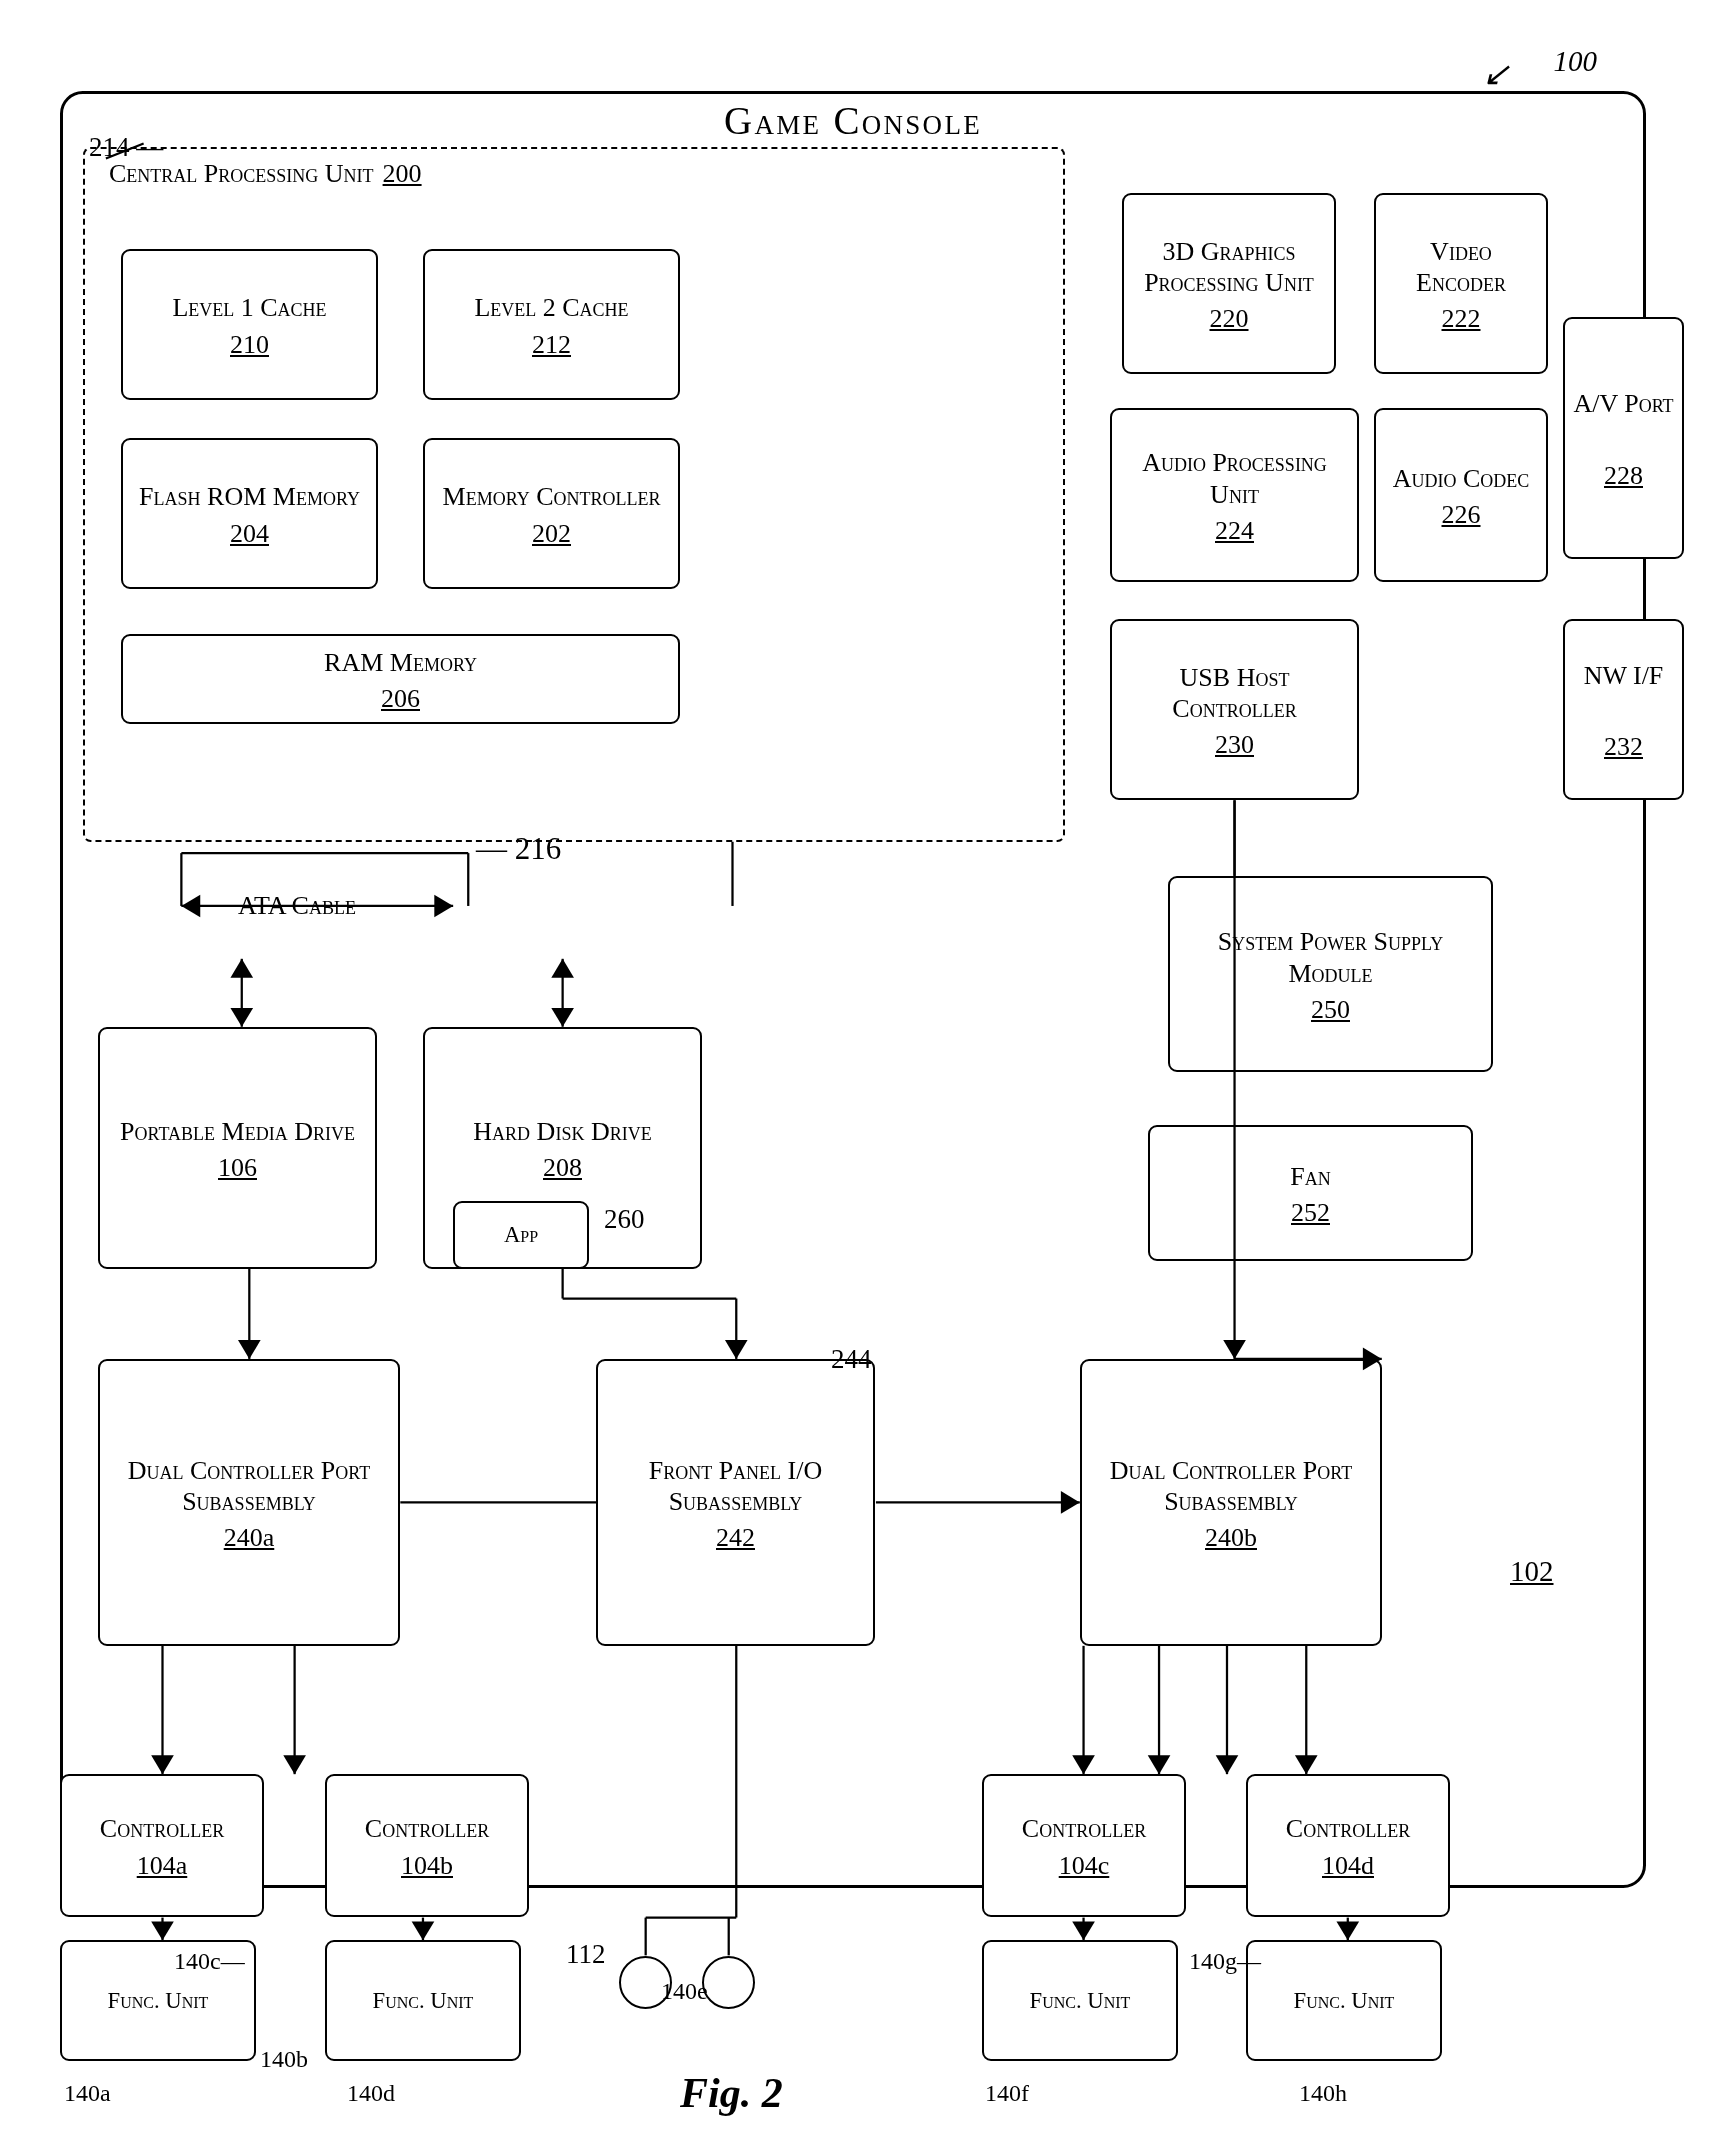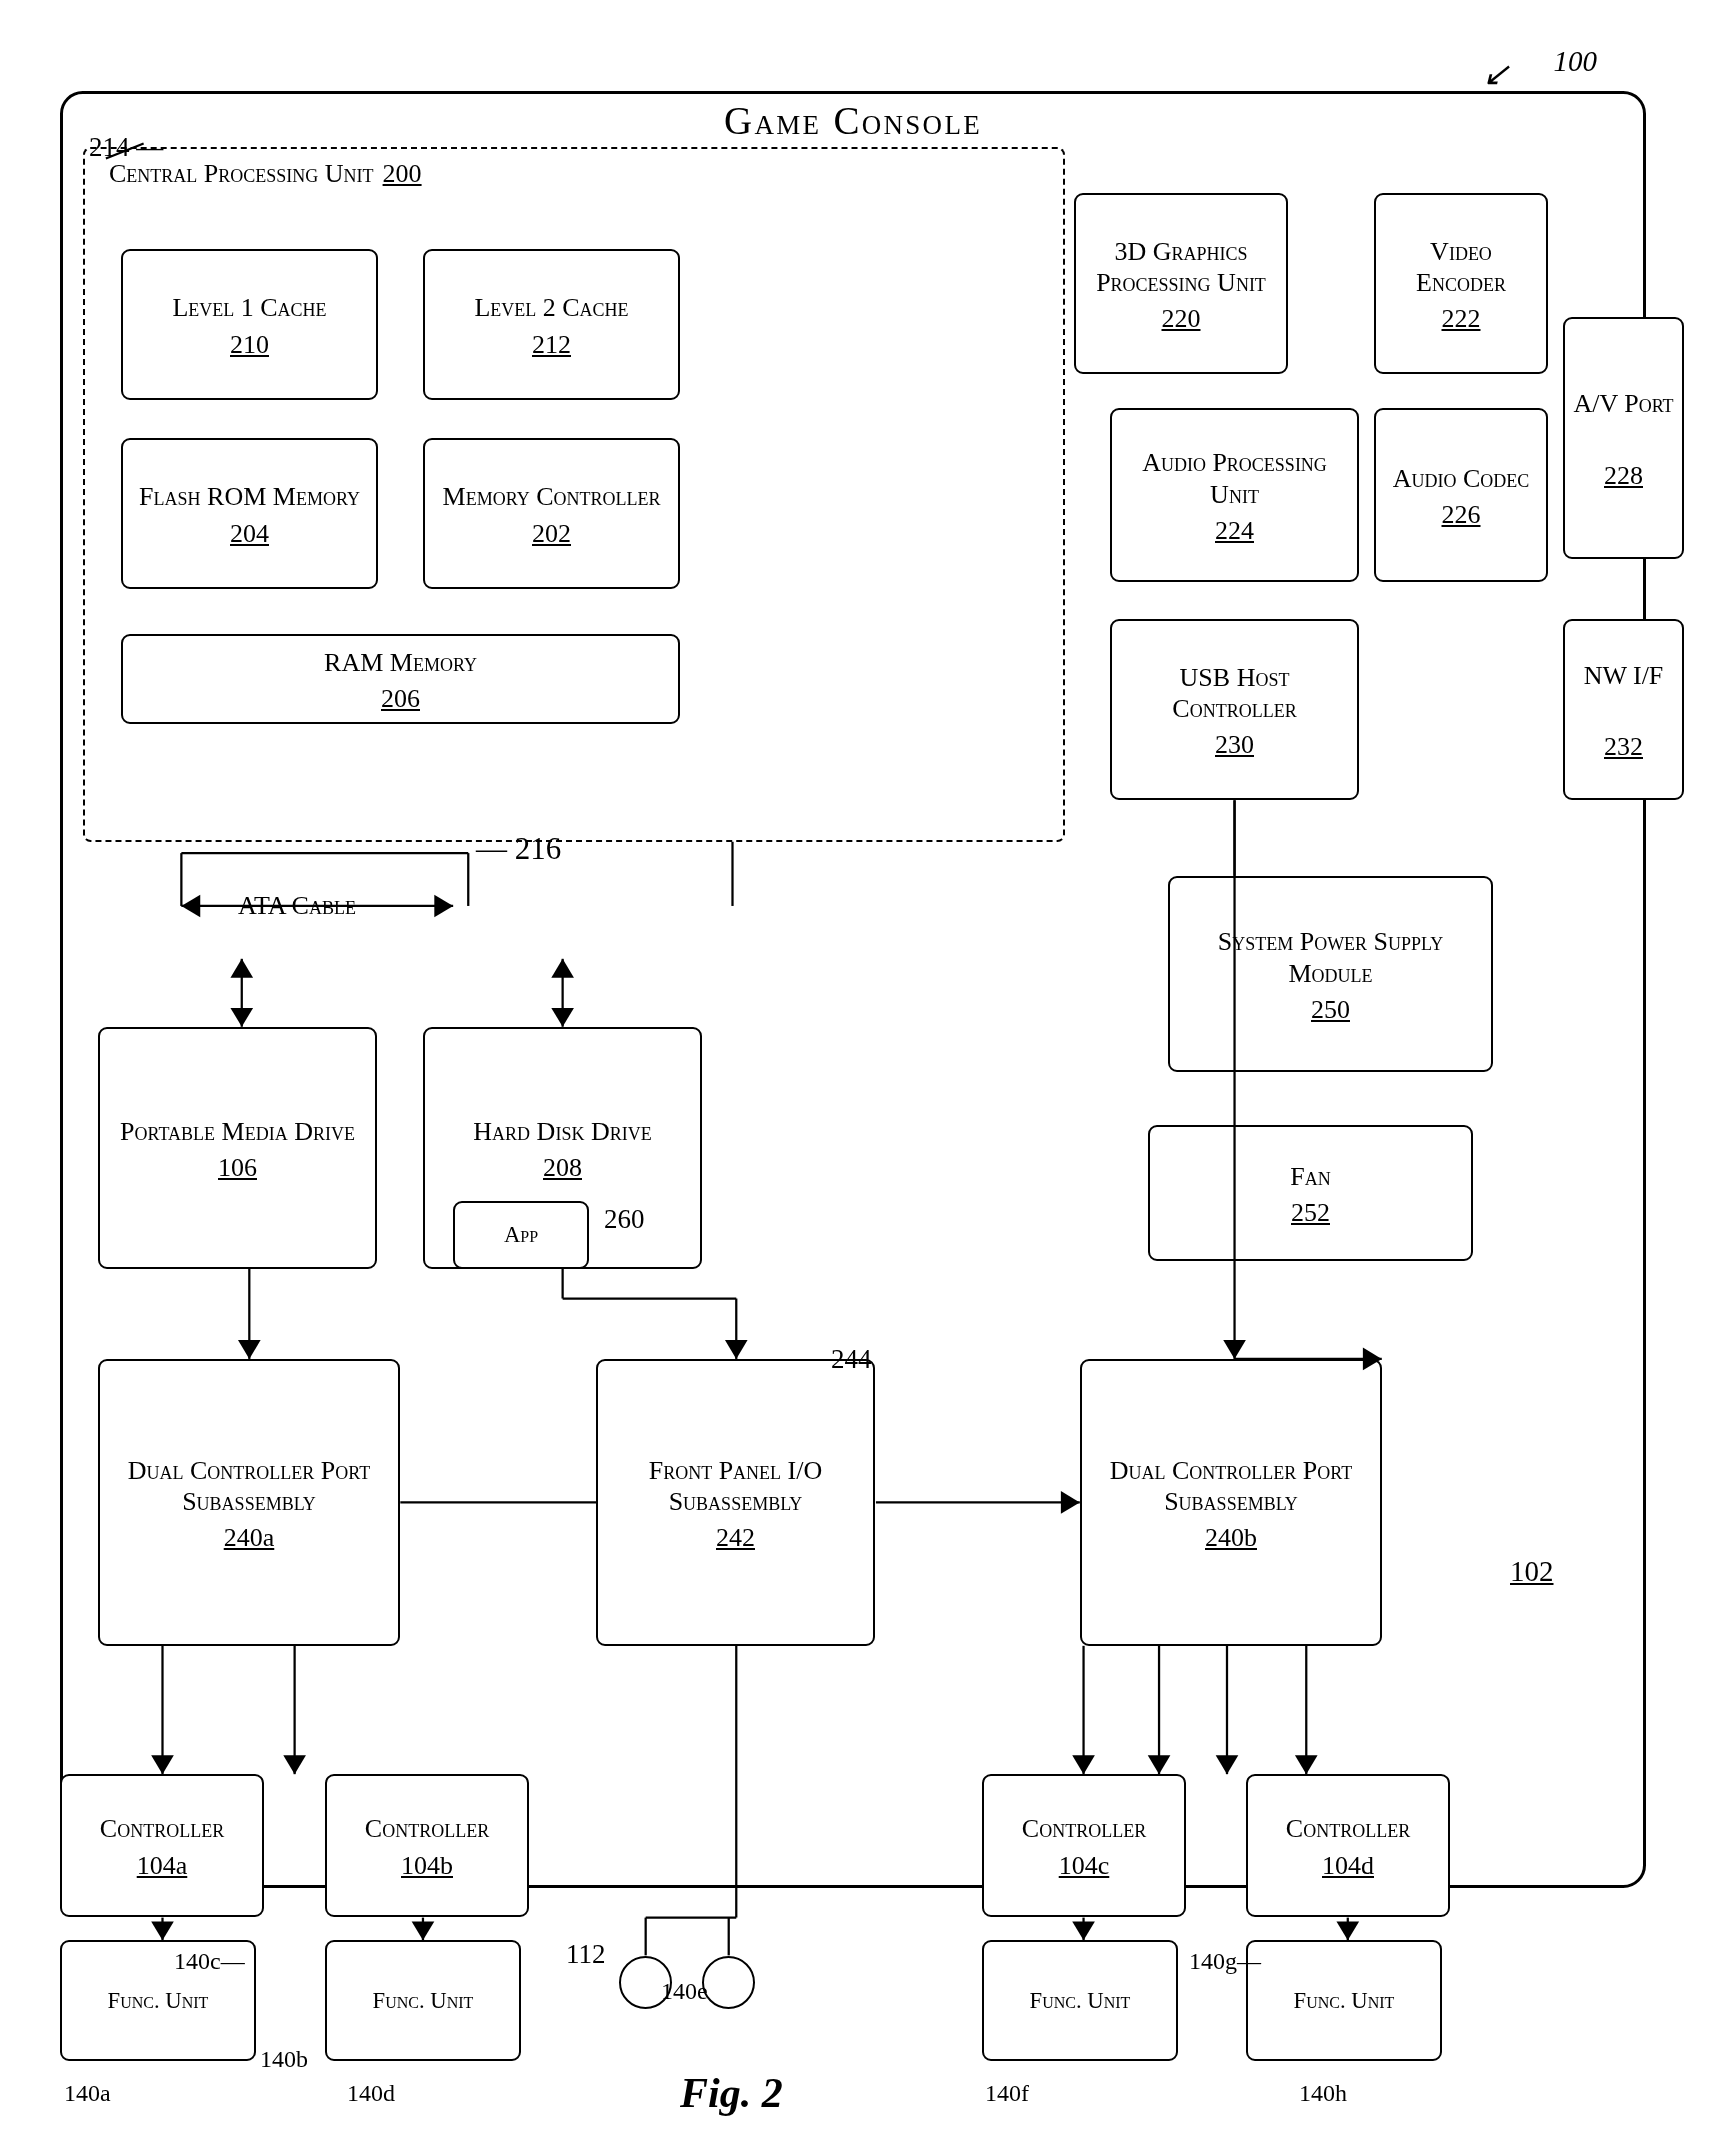--- a/index.html
+++ b/index.html
@@ -122,21 +122,21 @@
     .ram-mem {
       top: 634px;
       left: 121px;
       width: 559px;
       height: 90px;
     }
 
     
     .graphics-3d {
       top: 193px;
-      left: 1074px;
+      left: 1122px;
       width: 214px;
       height: 181px;
     }
     
     .video-enc {
       top: 193px;
       left: 1374px;
       width: 174px;
       height: 181px;
     }

